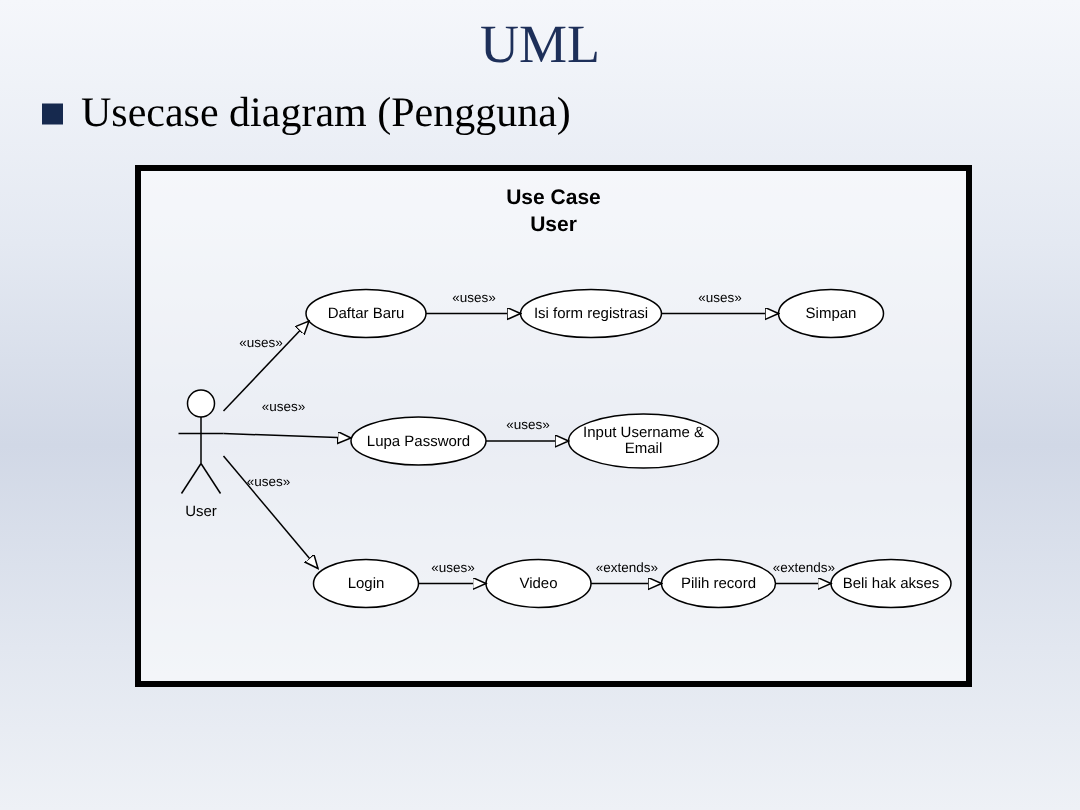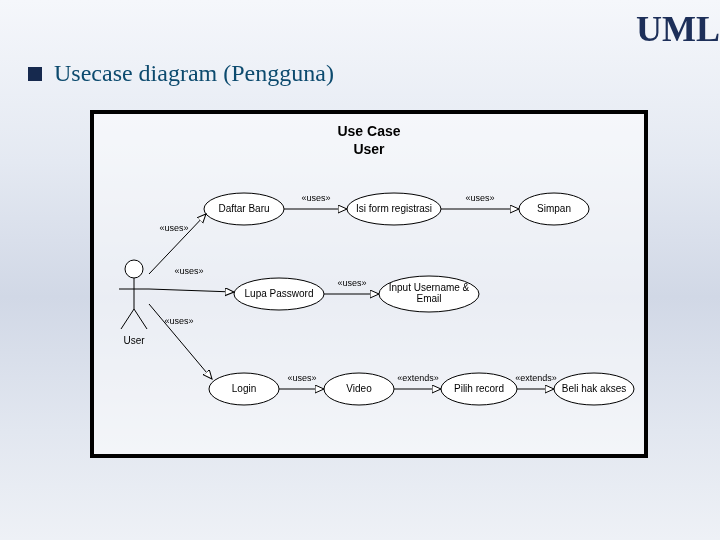--- a/index.html
+++ b/index.html
@@ -1,20 +1,20 @@
 <!DOCTYPE html>
 <html><head>
 <meta charset="utf-8">
 <style>
 html,body{margin:0;padding:0;width:720px;height:540px;font-family:Georgia,'Times New Roman',serif;overflow:hidden}
 body{background:linear-gradient(180deg,#f5f7fb 0%,#e4e9f2 30%,#d1d8e6 55%,#e2e7f0 80%,#eef1f6 100%);position:relative}
-.slide-title{font-size:36px;color:#1d2f59;text-align:right;margin:8px 0 10px 0;font-weight:700}
+.slide-title{font-size:36px;color:#1d2f59;text-align:center;margin:8px 0 10px 0;font-weight:400}
 .bullet-row{display:flex;align-items:center;margin-left:28px}
 .bullet-square{width:14px;height:14px;background:#16294e;margin-right:12px}
-.bullet-text{font-size:24px;color:#0c4a6e}
+.bullet-text{font-size:28px;color:#000000}
 .diagram-box{position:absolute;left:90px;top:110px;width:550px;height:340px;border:4px solid #000000;background:rgba(255,255,255,0.55)}
 svg{display:block}
 .uc-label{font-family:Arial,Helvetica,sans-serif;font-size:10px;fill:#000;text-anchor:middle}
 .uc-title{font-family:Arial,Helvetica,sans-serif;font-size:14px;font-weight:700;fill:#000;text-anchor:middle}
 .stereo{font-family:Arial,Helvetica,sans-serif;font-size:9px;fill:#000;text-anchor:middle}
 .conn{stroke:#000;stroke-width:1;fill:none}
 .uc-ell{fill:#fff;stroke:#000;stroke-width:1}
 </style>
 </head>
 <body>

